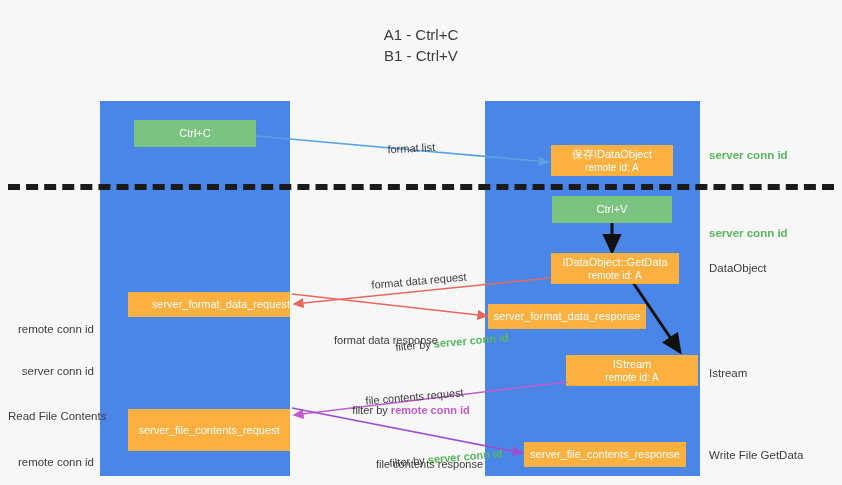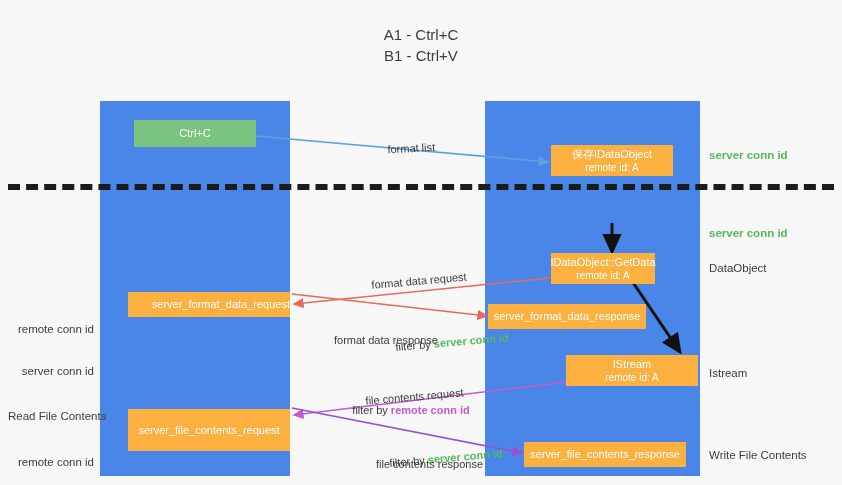--- a/index.html
+++ b/index.html
@@ -157,22 +157,25 @@
 
   <div class="box green" style="left:134px; top:104px; width:122px; height:27px;">
     <div>Ctrl+C</div>
   </div>
 
   <div class="box orange" style="left:551px; top:129px; width:122px; height:31px;">
     <div>保存IDataObject</div>
     <div class="l2">remote id: A</div>
   </div>
 
-
-  <div class="box orange" style="left:551px; top:237px; width:104px; height:31px;">
+  <div class="box green" style="left:552px; top:180px; width:120px; height:27px;">
+    <div>Ctrl+V</div>
+  </div>
+
+  <div class="box orange" style="left:551px; top:237px; width:128px; height:31px;">
     <div>IDataObject::GetData</div>
     <div class="l2">remote id: A</div>
   </div>
 
   <div class="box orange" style="left:566px; top:339px; width:132px; height:31px;">
     <div>IStream</div>
     <div class="l2">remote id: A</div>
   </div>
 
   <div class="box orange" style="left:128px; top:276px; width:162px; height:25px;align-items:flex-end;">
@@ -218,21 +221,21 @@
 
   <div class="edge-label" style="left:376px; top:408px;">
     <div>file contents response</div>
     
   </div>
 
   <div class="side-label green-t" style="left:709px; top:132px;">server conn id</div>
   <div class="side-label green-t" style="left:709px; top:210px;">server conn id</div>
   <div class="side-label" style="left:709px; top:245px;">DataObject</div>
   <div class="side-label" style="left:709px; top:350px;">Istream</div>
-  <div class="side-label" style="left:709px; top:432px;">Write File Contents</div>
+  <div class="side-label" style="left:709px; top:432px;">Write File GetData</div>
 
   <div class="side-label stack" style="left:0px; top:278px; width:94px;">
     <div class="magenta-t">remote conn id</div>
     <div class="green-t">server conn id</div>
   </div>
 
   <div class="side-label" style="left:8px; top:393px;text-align:right;">Read File Contents</div>
 
   <div class="side-label stack" style="left:0px; top:411px; width:94px;">
     <div class="magenta-t">remote conn id</div>

